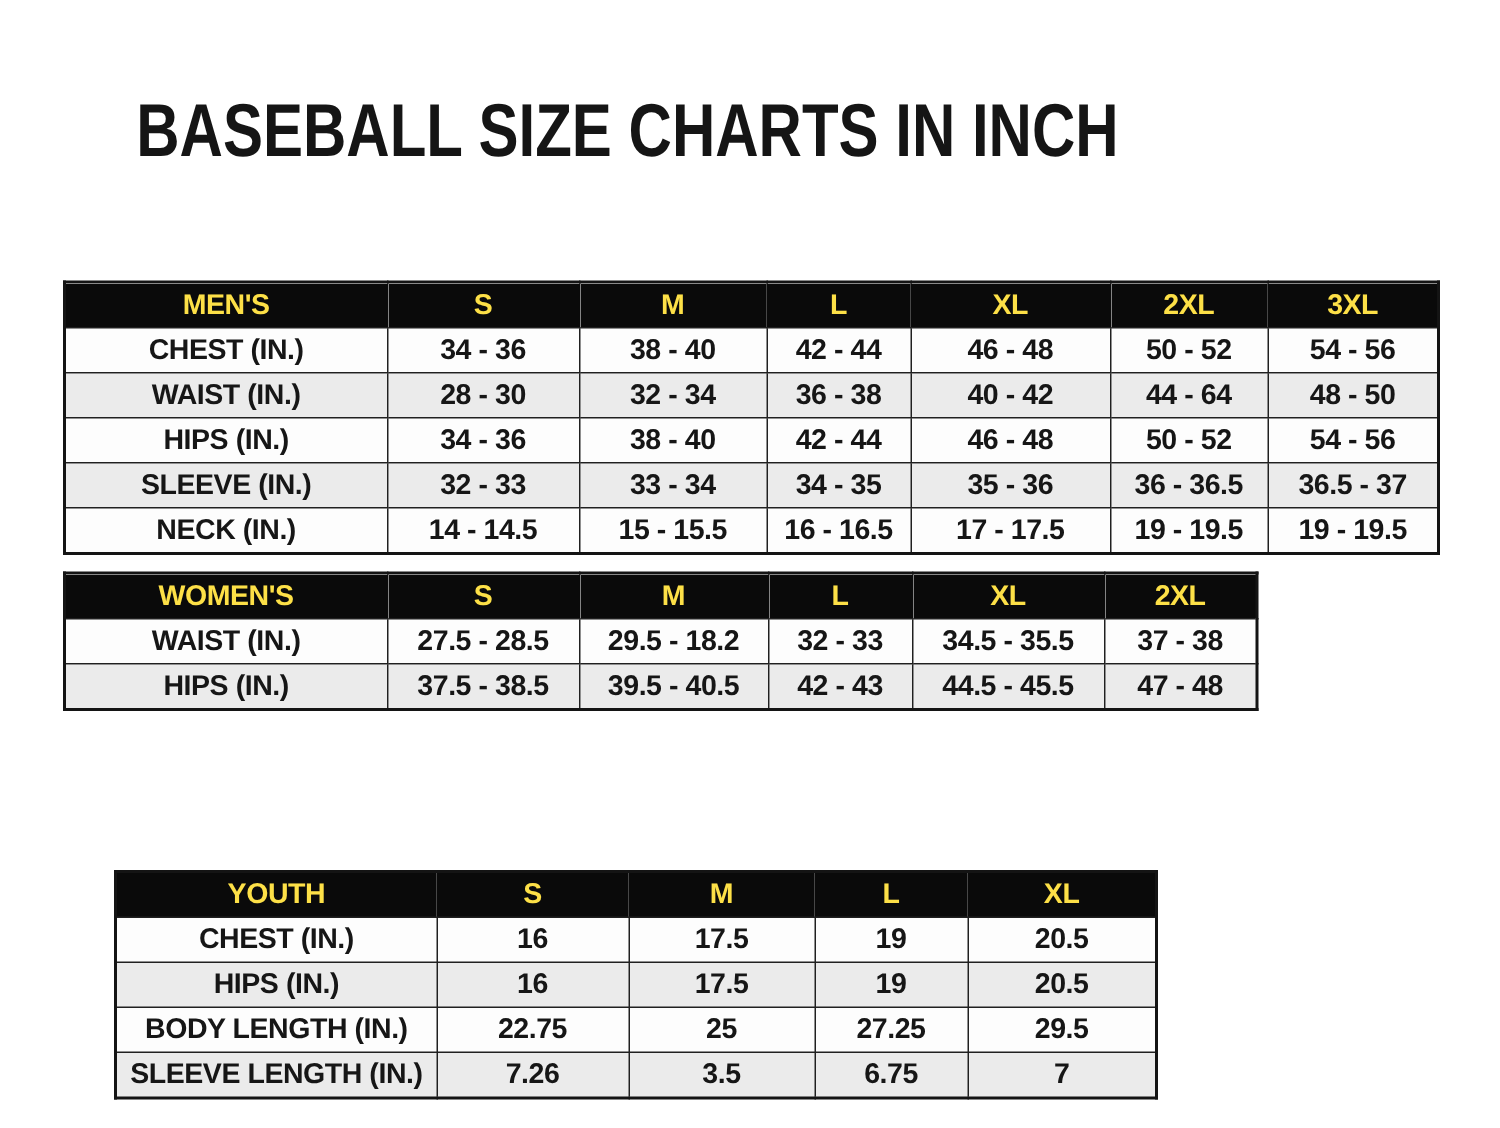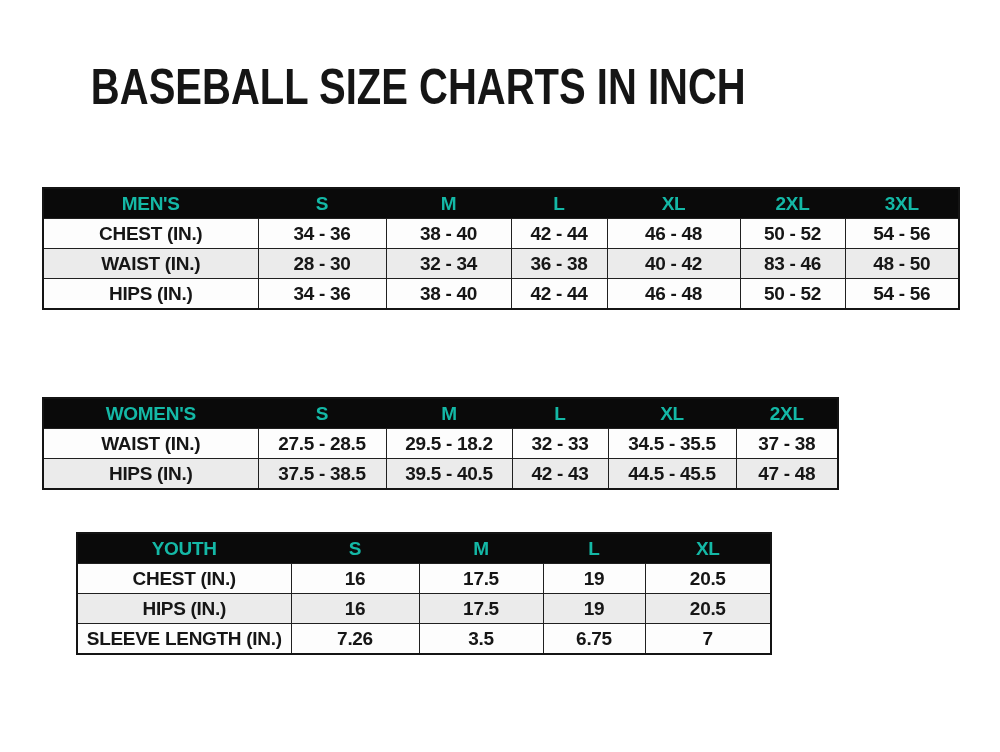--- a/index.html
+++ b/index.html
@@ -30,22 +30,22 @@
     letter-spacing: 0px;
     color: #151515;
     transform: scaleX(0.80);
     transform-origin: center center;
   }
   .tbl-wrap {
     position: absolute;
     left: 42px;
   }
   .tbl-wrap.mens   { top: 187px; }
-  .tbl-wrap.womens { top: 397px; border-radius: 32px; }
-  .tbl-wrap.youth  { top: 532px; padding-left: 34px; }
+  .tbl-wrap.womens { top: 381px; border-radius: 32px; }
+  .tbl-wrap.youth  { top: 580px; padding-left: 34px; }
 
   table.size-table {
     border-collapse: collapse;
     table-layout: fixed;
     border: 2.5px solid #141414;
   }
   table.size-table th,
   table.size-table td {
     border: 1.5px solid #202020;
     height: 29px;
@@ -55,21 +55,21 @@
     font-weight: bold;
     font-size: 19px;
     letter-spacing: -0.3px;
     white-space: nowrap;
     overflow: hidden;
     background: #fdfdfd;
     color: #161616;
   }
   table.size-table thead th {
     background: #0a0a0a;
-    color: #14b8a6;
+    color: #fde047;
     border-color: #0a0a0a;
     border-bottom-color: #202020;
   }
   table.size-table tbody tr:nth-child(even) td {
     background: #ebebeb;
   }
 </style>
 </head>
 <body>
 
@@ -108,32 +108,50 @@
           <td>46 - 48</td>
           <td>50 - 52</td>
           <td>54 - 56</td>
         </tr>
         <tr>
           <td>WAIST (IN.)</td>
           <td>28 - 30</td>
           <td>32 - 34</td>
           <td>36 - 38</td>
           <td>40 - 42</td>
-          <td>83 - 46</td>
+          <td>44 - 64</td>
           <td>48 - 50</td>
         </tr>
         <tr>
           <td>HIPS (IN.)</td>
           <td>34 - 36</td>
           <td>38 - 40</td>
           <td>42 - 44</td>
           <td>46 - 48</td>
           <td>50 - 52</td>
           <td>54 - 56</td>
         </tr>
+        <tr>
+          <td>SLEEVE (IN.)</td>
+          <td>32 - 33</td>
+          <td>33 - 34</td>
+          <td>34 - 35</td>
+          <td>35 - 36</td>
+          <td>36 - 36.5</td>
+          <td>36.5 - 37</td>
+        </tr>
+        <tr>
+          <td>NECK (IN.)</td>
+          <td>14 - 14.5</td>
+          <td>15 - 15.5</td>
+          <td>16 - 16.5</td>
+          <td>17 - 17.5</td>
+          <td>19 - 19.5</td>
+          <td>19 - 19.5</td>
+        </tr>
       </tbody>
     </table>
   </div>
 <div class="tbl-wrap womens">
     <table class="size-table">
       <colgroup>
         <col style="width: 215px;">
         <col style="width: 128px;">
         <col style="width: 126px;">
         <col style="width: 96px;">
@@ -197,20 +215,27 @@
           <td>20.5</td>
         </tr>
         <tr>
           <td>HIPS (IN.)</td>
           <td>16</td>
           <td>17.5</td>
           <td>19</td>
           <td>20.5</td>
         </tr>
         <tr>
+          <td>BODY LENGTH (IN.)</td>
+          <td>22.75</td>
+          <td>25</td>
+          <td>27.25</td>
+          <td>29.5</td>
+        </tr>
+        <tr>
           <td>SLEEVE LENGTH (IN.)</td>
           <td>7.26</td>
           <td>3.5</td>
           <td>6.75</td>
           <td>7</td>
         </tr>
       </tbody>
     </table>
   </div>
 

